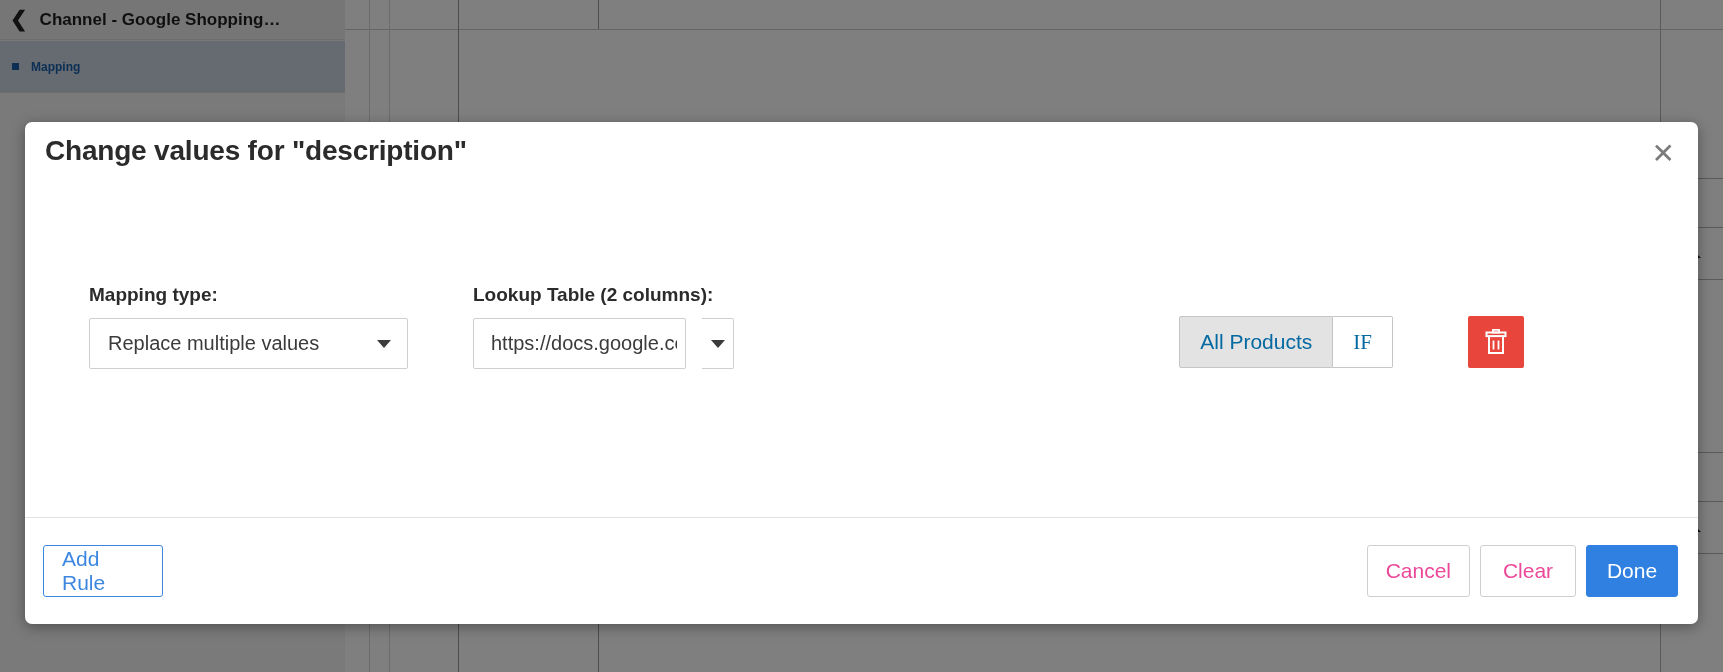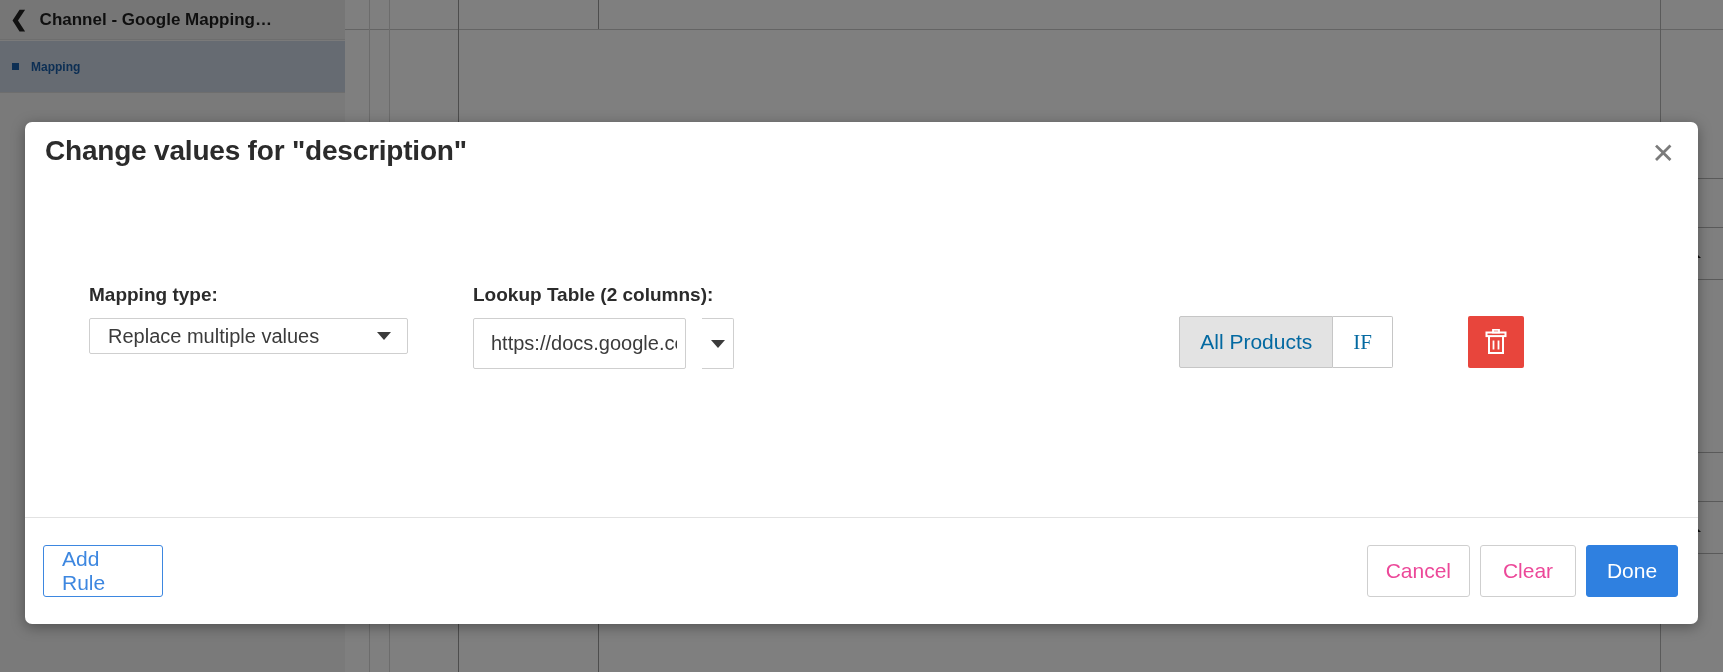--- a/index.html
+++ b/index.html
@@ -219,21 +219,21 @@
     margin-bottom: 12px;
   }
   .field-controls {
     display: flex;
     align-items: flex-start;
     gap: 16px;
   }
 
   .select-box {
     width: 319px;
-    height: 36px;
+    height: 51px;
     box-sizing: border-box;
     background: #ffffff;
     border: 1px solid #cfcfcf;
     border-radius: 2px;
     display: flex;
     align-items: center;
     justify-content: space-between;
     padding: 0 16px 0 18px;
     font-size: 20px;
     color: #3b3b3b;
@@ -383,21 +383,21 @@
   }
 </style>
 </head>
 <body>
 
 <div id="app-background">
 
   <div class="bg-sidebar">
     <div class="bg-sidebar-header">
       <span class="back-chevron">❮</span>
-      <span class="bg-sidebar-header-title">Channel - Google Mapping…</span>
+      <span class="bg-sidebar-header-title">Channel - Google Shopping…</span>
     </div>
     <div class="bg-sidebar-item">
       <span class="bullet-square"></span>
       <span class="bg-sidebar-item-label">Mapping</span>
     </div>
   </div>
 
   <div class="bg-table">
     <div class="bg-top-rule"></div>
     <div class="bg-col-line" style="left:24px;"></div>

